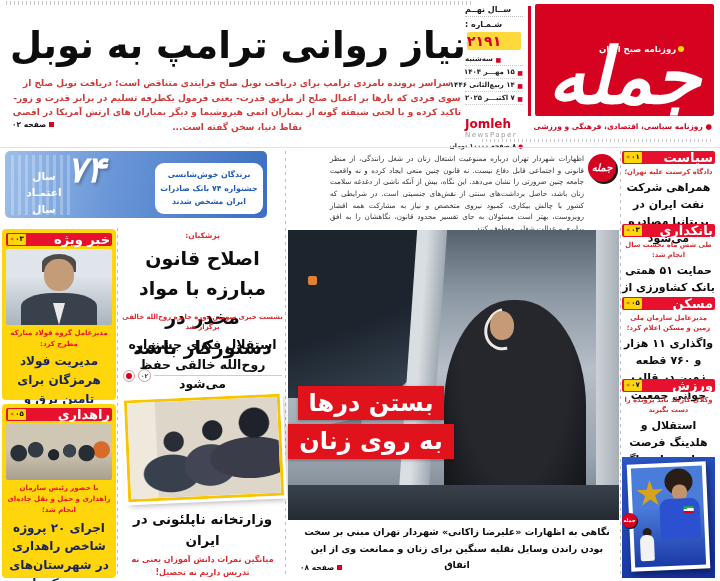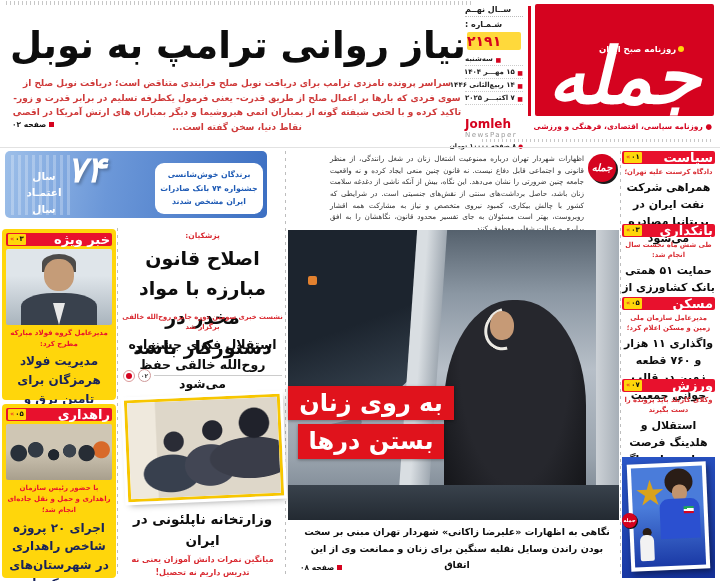--- a/index.html
+++ b/index.html
@@ -298,22 +298,22 @@
     <div class="pm-doorframe"></div>
     <div class="pm-lamp"></div>
     <div class="pm-chador"></div>
     <div class="pm-scarf"></div>
     <div class="pm-face"></div>
     <div class="pm-handle"></div>
     <div class="pm-sill"></div>
   </div>
 
   <div class="title-overlay">
+    <div class="tline">بستن درها</div>
     <div class="tline">به روی زنان</div>
-    <div class="tline">بستن درها</div>
   </div>
 
   <div class="caption">نگاهی به اظهارات «علیرضا زاکانی» شهردار تهران مبنی بر سخت بودن راندن وسایل نقلیه سنگین برای زنان و ممانعت وی از این اتفاق</div>
   <div class="caption-ref"><span class="ref-sq"></span><span>صفحه ۰۸</span></div>
 
   <div class="sb-item sb1">
     <div class="strip">
       <span class="cat">سیاست</span>
       <span class="pagebox">
           <span class="chev">«</span>

